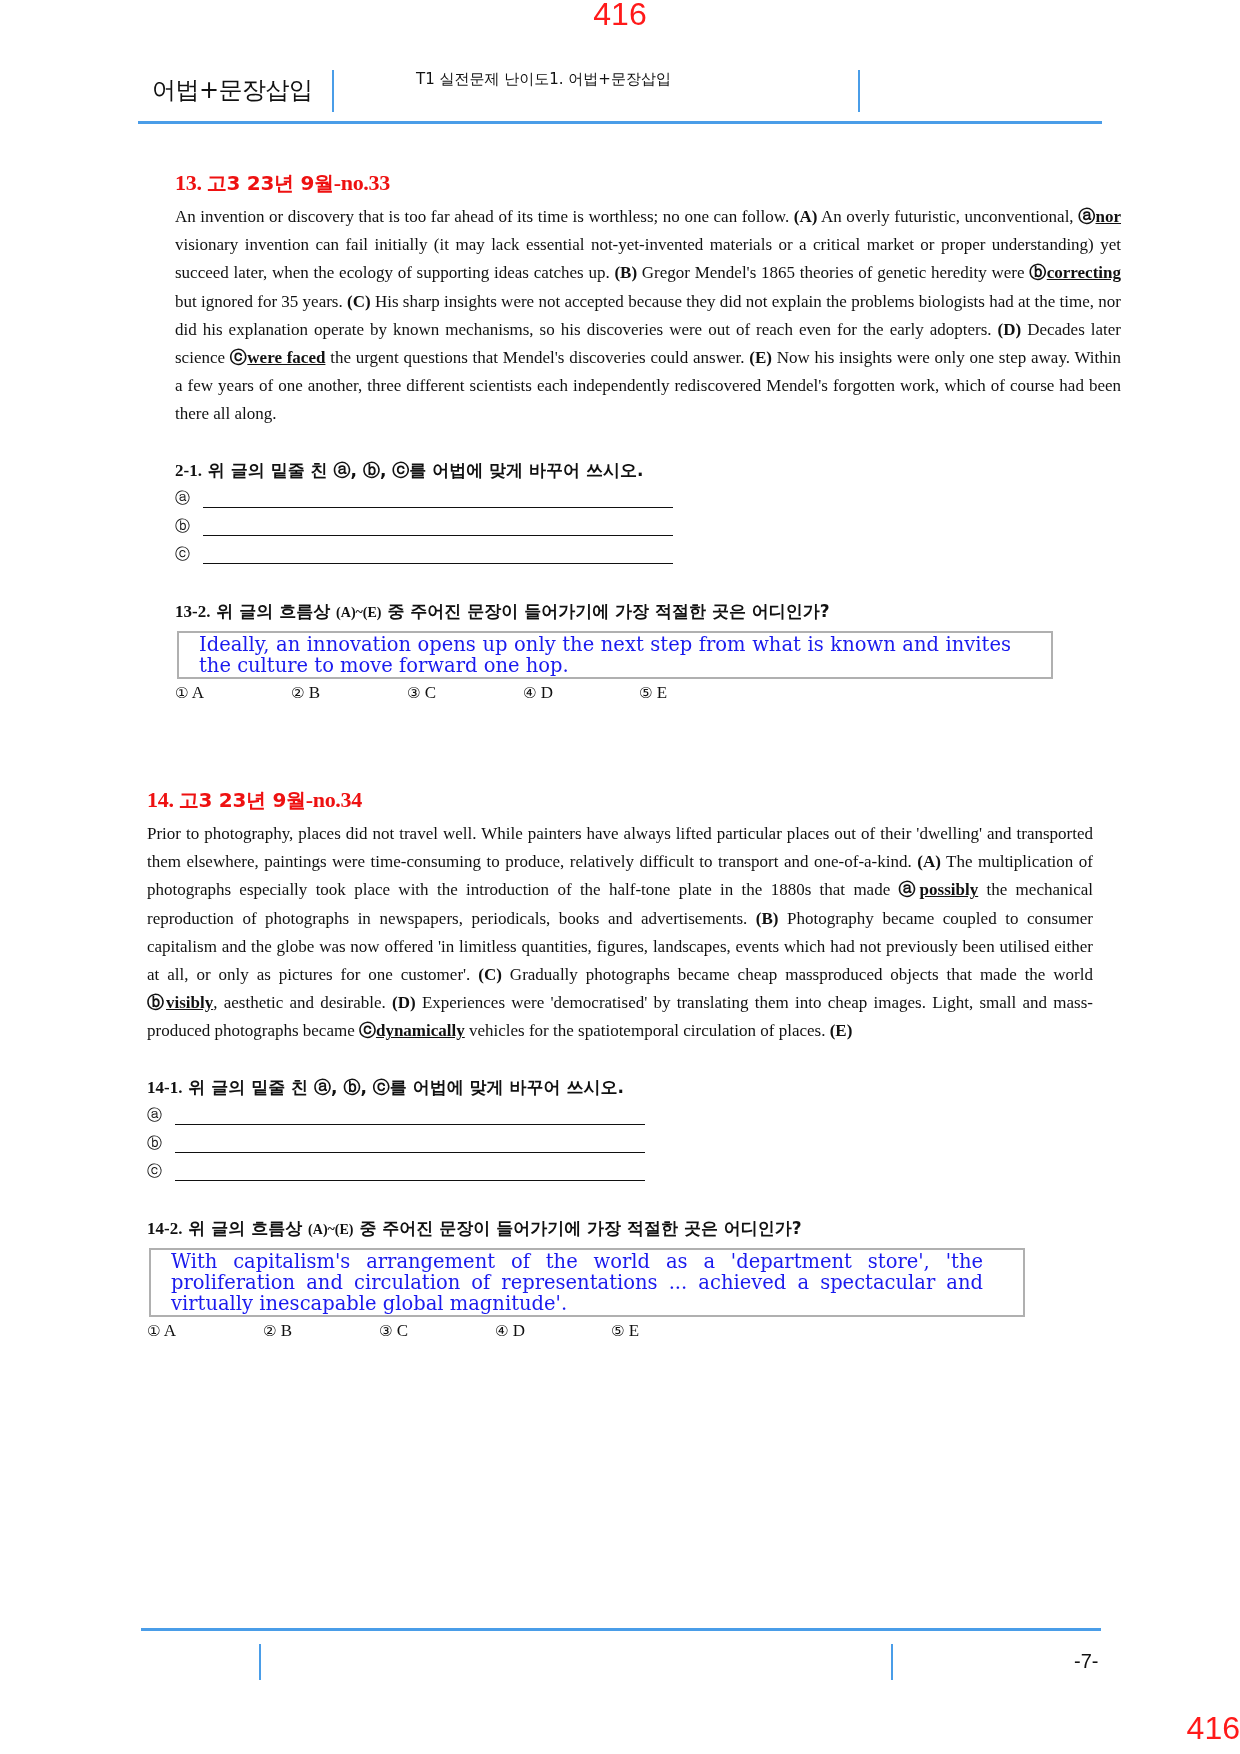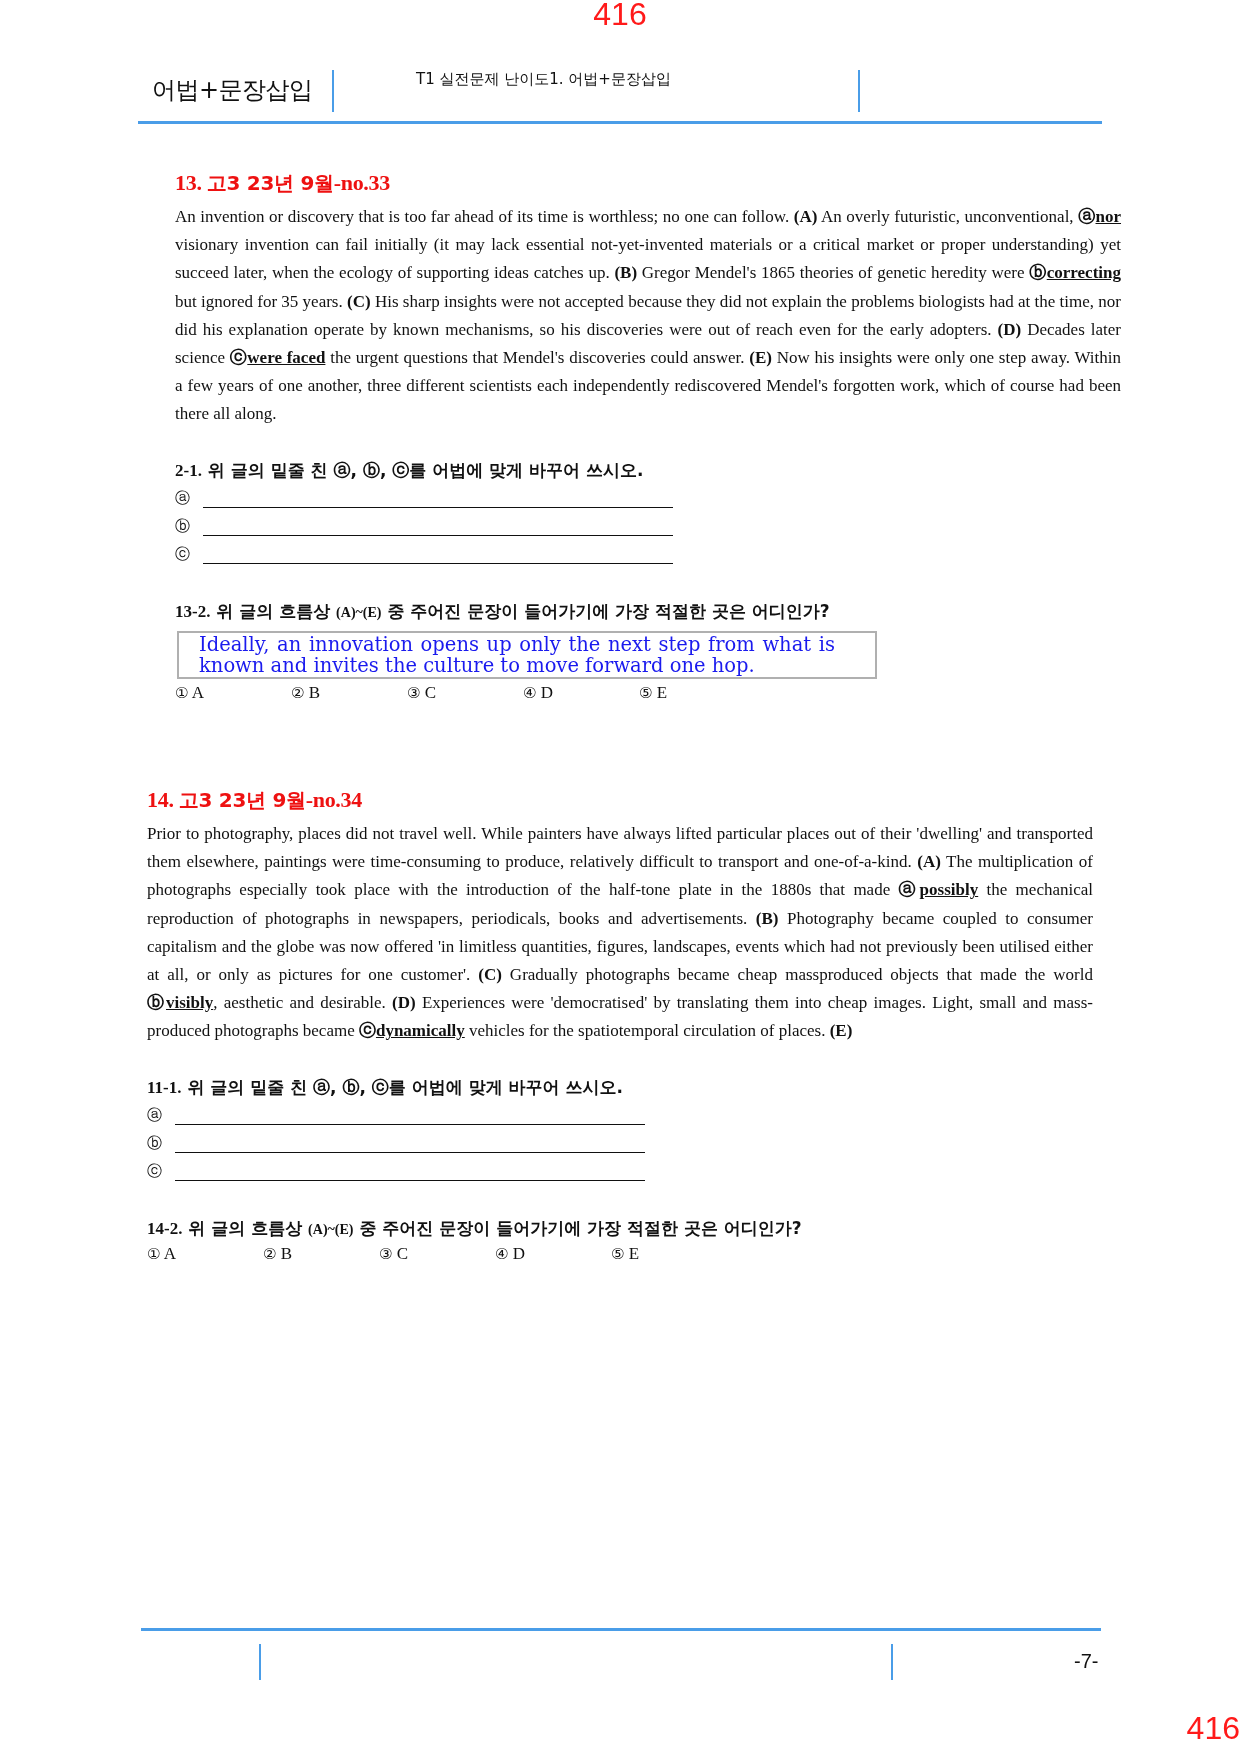--- a/index.html
+++ b/index.html
@@ -19,21 +19,21 @@
   .sec-title { color: #ee1111; font-weight: bold; font-size: 22px; letter-spacing: -0.3px; margin: 0 0 6px 0; }
   .sec-title .ko { font-family: "DejaVu Sans", sans-serif; font-size: 20px; }
   .passage { font-size: 17px; line-height: 28.2px; text-align: justify; margin: 0; }
   .passage .u { font-weight: bold; text-decoration: underline; }
   .q { font-family: "DejaVu Sans", sans-serif; font-weight: bold; font-size: 17px; margin: 0; }
   .q .num { font-family: "Liberation Serif", serif; font-size: 17px; }
   .q .ae { font-family: Liberation Serif, serif; font-size: 14px; }
   .ans-row { display: flex; align-items: flex-end; height: 28px; font-family: "DejaVu Sans", sans-serif; font-size: 15px; }
   .ans-row .lbl { width: 28px; }
   .ans-row .line { width: 470px; border-bottom: 1.4px solid #111; height: 16px; }
-  .ins-box { border: 2px solid #b0b0b0; padding: 1px 40px 1px 20px; color: #1a1aee; font-family: "DejaVu Serif", serif; font-size: 19.5px; line-height: 21px; text-align: justify; text-align-last: left; width: 700px; box-sizing: border-box; margin-left: 2px; }
+  .ins-box { border: 2px solid #b0b0b0; padding: 1px 40px 1px 20px; color: #1a1aee; font-family: "DejaVu Serif", serif; font-size: 19.5px; line-height: 21px; text-align: justify; text-align-last: left; width: 876px; box-sizing: border-box; margin-left: 2px; }
   .choices { display: flex; font-size: 17px; margin-top: 0px; line-height: 28px; align-items: center; }
   .choices span { width: 116px; }
   .circ { font-family: "DejaVu Sans", sans-serif; font-size: 15px; }
 
   .footer-rule { position: absolute; left: 141px; top: 1628px; width: 960px; height: 3px; background: #4a9de8; }
   .footer .vbar1 { left: 259px; top: 1644px; height: 36px; width: 2px; }
   .footer .vbar2 { left: 891px; top: 1644px; height: 36px; width: 2px; }
   .page-num { position: absolute; left: 1074px; top: 1650px; font-family: "Liberation Sans", sans-serif; font-size: 20px; }
 </style>
 </head>
@@ -95,21 +95,21 @@
 
 <div class="section" style="top:787px;">
   <div class="sec-title">
     <span>14.</span>
     <span class="ko">고3 23년 9월</span><span>-no.34</span>
   </div>
   <p class="passage"><span>Prior to photography, places did not travel well. While painters have always lifted particular places out of their 'dwelling' and transported them elsewhere, paintings were time-consuming to produce, relatively difficult to transport and one-of-a-kind. </span><span style="font-weight: bold;">(A)</span><span> The multiplication of photographs especially took place with the introduction of the half-tone plate in the 1880s that made </span><span style="font-weight: bold;">ⓐ</span><span class="u">possibly</span><span> the mechanical reproduction of photographs in newspapers, periodicals, books and advertisements. </span><span style="font-weight: bold;">(B)</span><span> Photography became coupled to consumer capitalism and the globe was now offered 'in limitless quantities, figures, landscapes, events which had not previously been utilised either at all, or only as pictures for one customer'. </span><span style="font-weight: bold;">(C)</span><span> Gradually photographs became cheap massproduced objects that made the world </span><span style="font-weight: bold;">ⓑ</span><span class="u">visibly</span><span>, aesthetic and desirable. </span><span style="font-weight: bold;">(D)</span><span> Experiences were 'democratised' by translating them into cheap images. Light, small and mass-produced photographs became </span><span style="font-weight: bold;">ⓒ</span><span class="u">dynamically</span><span> vehicles for the spatiotemporal circulation of places. </span><span style="font-weight: bold;">(E)</span></p>
 
   <div style="height:30px;"></div>
   <p class="q">
-    <span class="num">11-1.</span>
+    <span class="num">14-1.</span>
     <span>위 글의 밑줄 친 ⓐ, ⓑ, ⓒ를 어법에 맞게 바꾸어 쓰시오.</span>
   </p>
   <div class="ans-row" style="height:26px;">
     <span class="lbl">ⓐ</span>
       <span class="line"></span>
   </div>
   <div class="ans-row">
     <span class="lbl">ⓑ</span>
       <span class="line"></span>
   </div>
@@ -118,20 +118,21 @@
       <span class="line"></span>
   </div>
 
   <div style="height:36px;"></div>
   <p class="q">
     <span class="num">14-2.</span>
     <span>위 글의 흐름상</span>
     <span class="ae">(A)~(E)</span>
     <span>중 주어진 문장이 들어가기에 가장 적절한 곳은 어디인가?</span>
   </p>
+  <div class="ins-box" style="margin-top:8px;">With capitalism's arrangement of the world as a 'department store', 'the proliferation and circulation of representations ... achieved a spectacular and virtually inescapable global magnitude'.</div>
   <div class="choices">
     <span><span class="circ">①</span> <span>A</span></span>
     <span><span class="circ">②</span> <span>B</span></span>
     <span><span class="circ">③</span> <span>C</span></span>
     <span><span class="circ">④</span> <span>D</span></span>
     <span><span class="circ">⑤</span> <span>E</span></span>
   </div>
 </div>
 
 <div class="footer">

